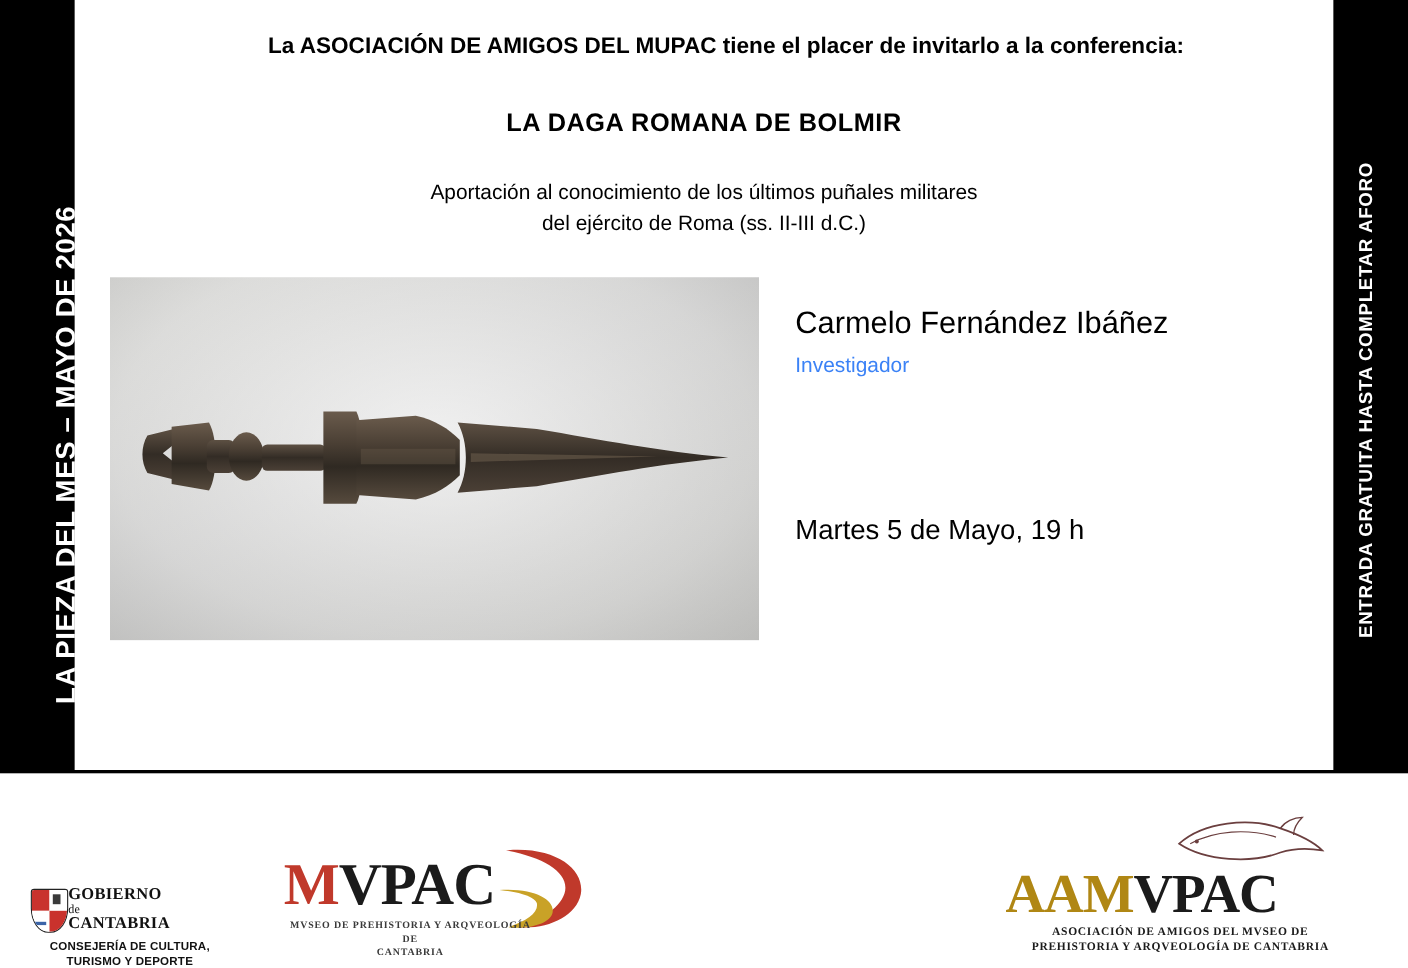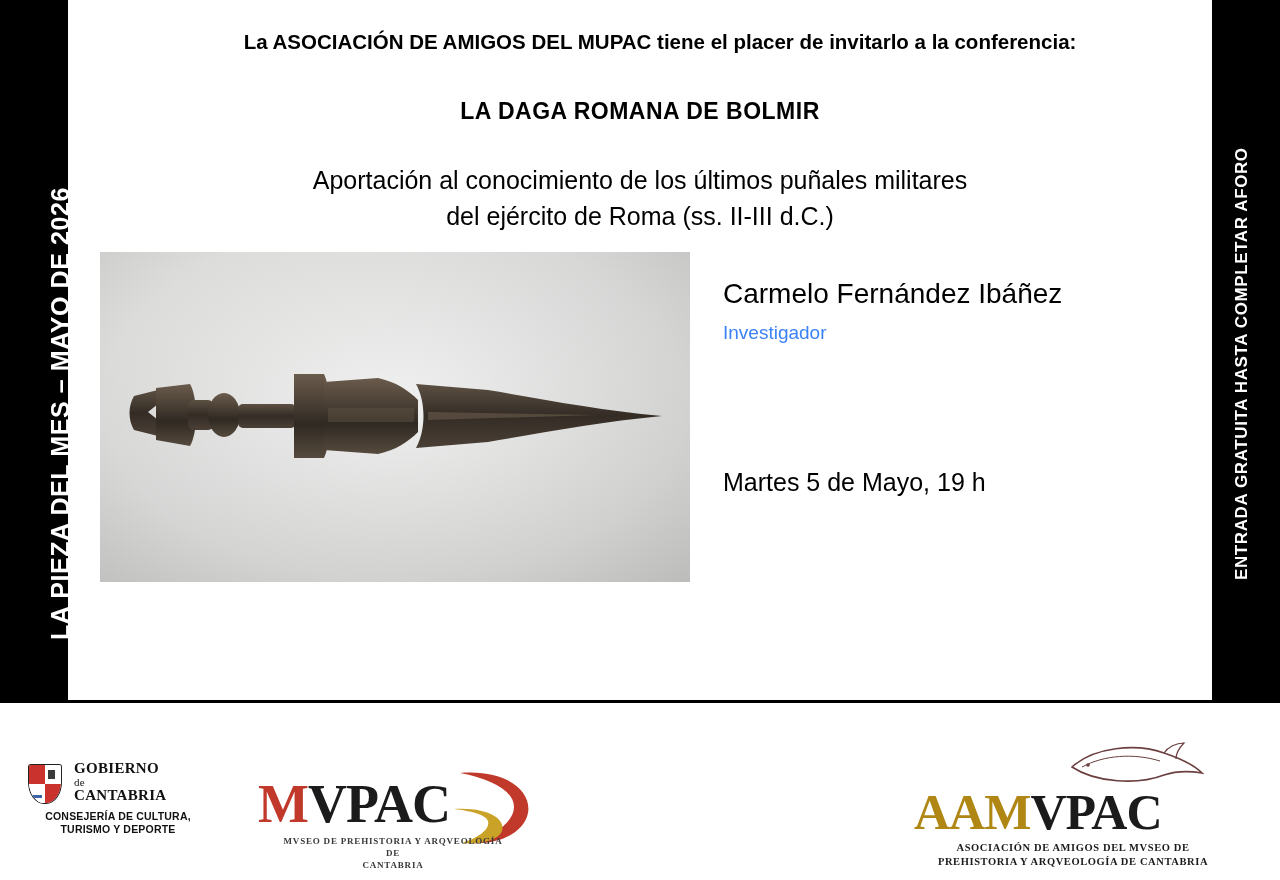--- a/index.html
+++ b/index.html
@@ -85,21 +85,21 @@
     letter-spacing: 0.5px;
     color: #000000;
   }
 
   .subtitle {
     position: absolute;
     top: 162px;
     left: 0;
     width: 100%;
     text-align: center;
-    font-size: 25px;
+    font-size: 19px;
     line-height: 1.45;
     color: #000000;
   }
 
   
   .photo {
     position: absolute;
     left: 32px;
     top: 252px;
     width: 590px;
@@ -169,23 +169,24 @@
   
   .gob-logo {
     position: absolute;
     left: 28px;
     top: 58px;
     width: 180px;
     text-align: center;
   }
   .gob-logo .shield-row {
     display: flex;
-    align-items: flex-end;
+    align-items: center;
     justify-content: flex-start;
-    gap: 12px;
+    gap: 0;
+    margin-top: 45px;
   }
   .shield {
     width: 34px; height: 40px;
     background: #ffffff;
     border: 1.6px solid #222;
     border-radius: 3px 3px 16px 16px / 3px 3px 22px 22px;
     position: relative;
     overflow: hidden;
     flex: 0 0 auto;
   }
@@ -242,21 +243,21 @@
     color: #c0392b;
   }
   .mupac-logo .word .vp { color: #1b1b1b; }
   .mupac-logo .swoosh {
     position: absolute;
     right: 18px; top: 8px;
     width: 88px; height: 78px;
   }
   .mupac-logo .caption {
     position: absolute;
-    left: 28px; top: 74px;
+    left: 8px; top: 74px;
     width: 230px;
     font-family: "Liberation Serif", serif;
     font-size: 9px;
     font-weight: bold;
     letter-spacing: 0.8px;
     color: #3a3a3a;
     text-align: center;
     line-height: 1.35;
   }
 

